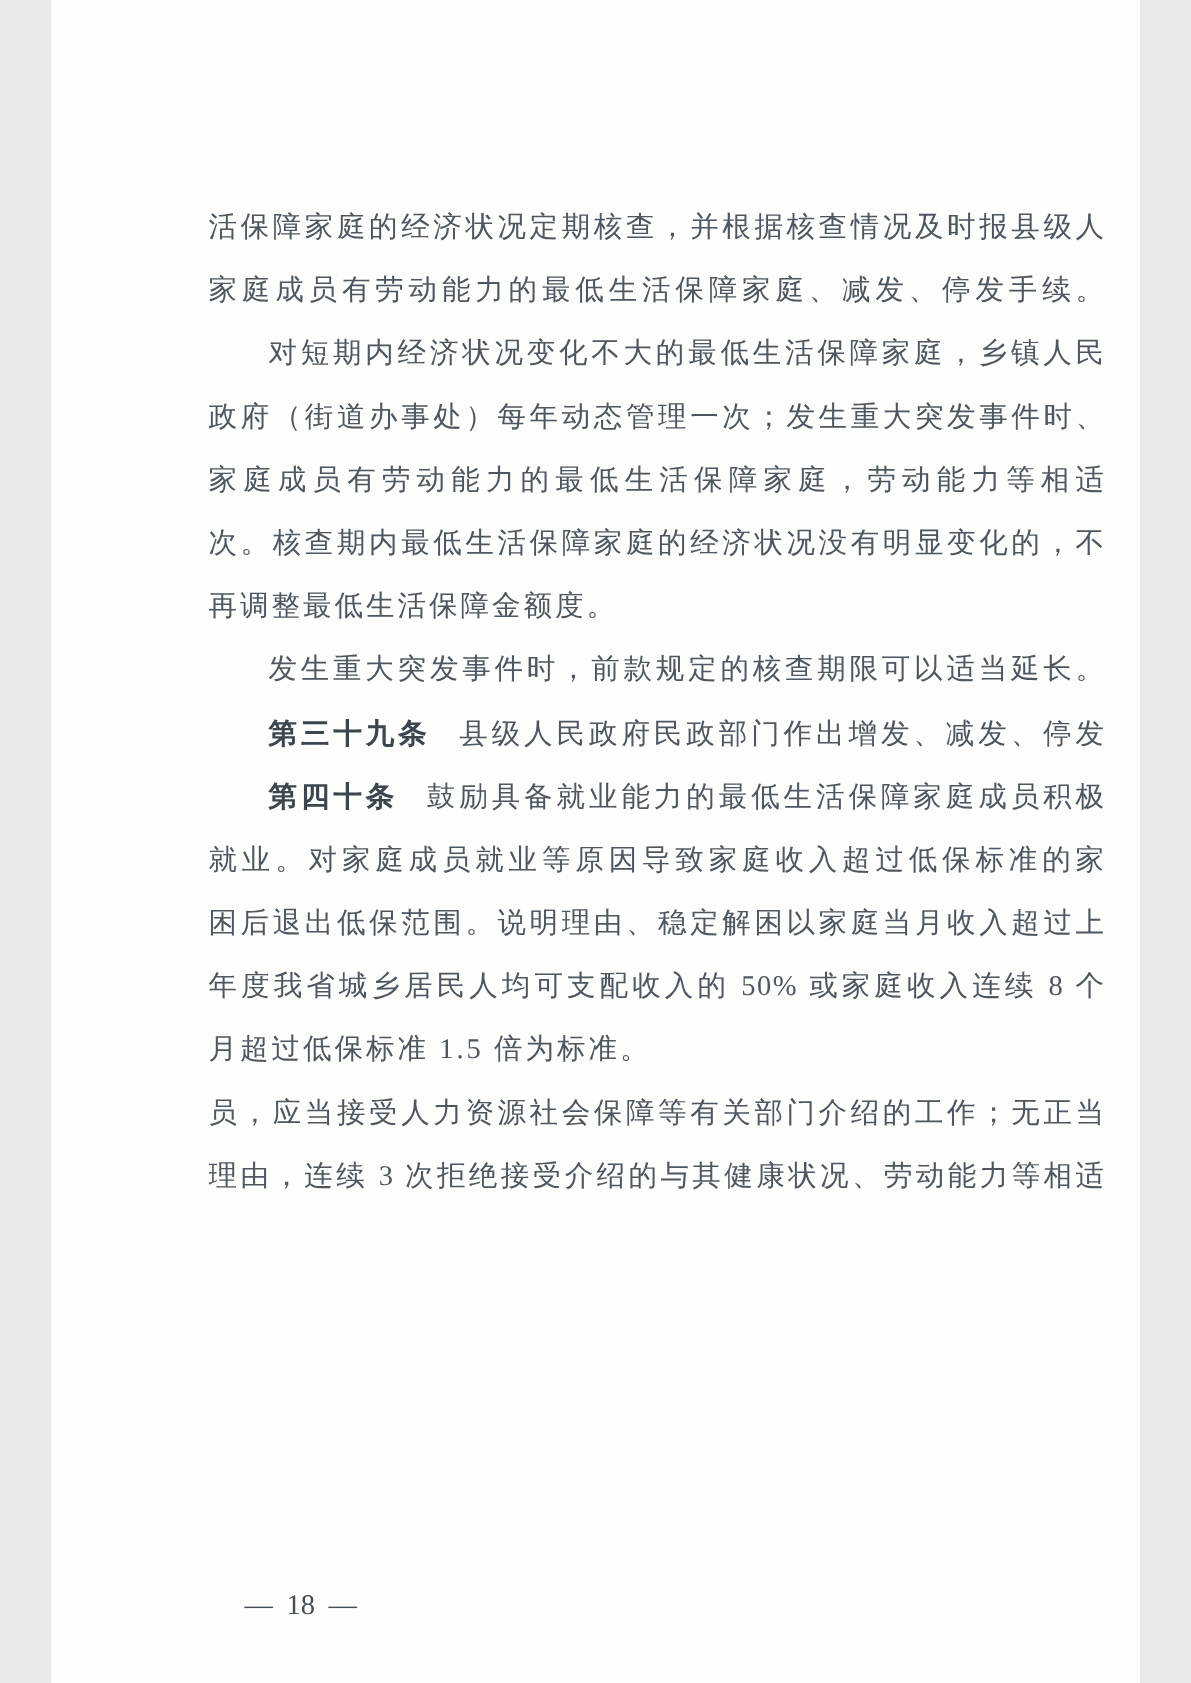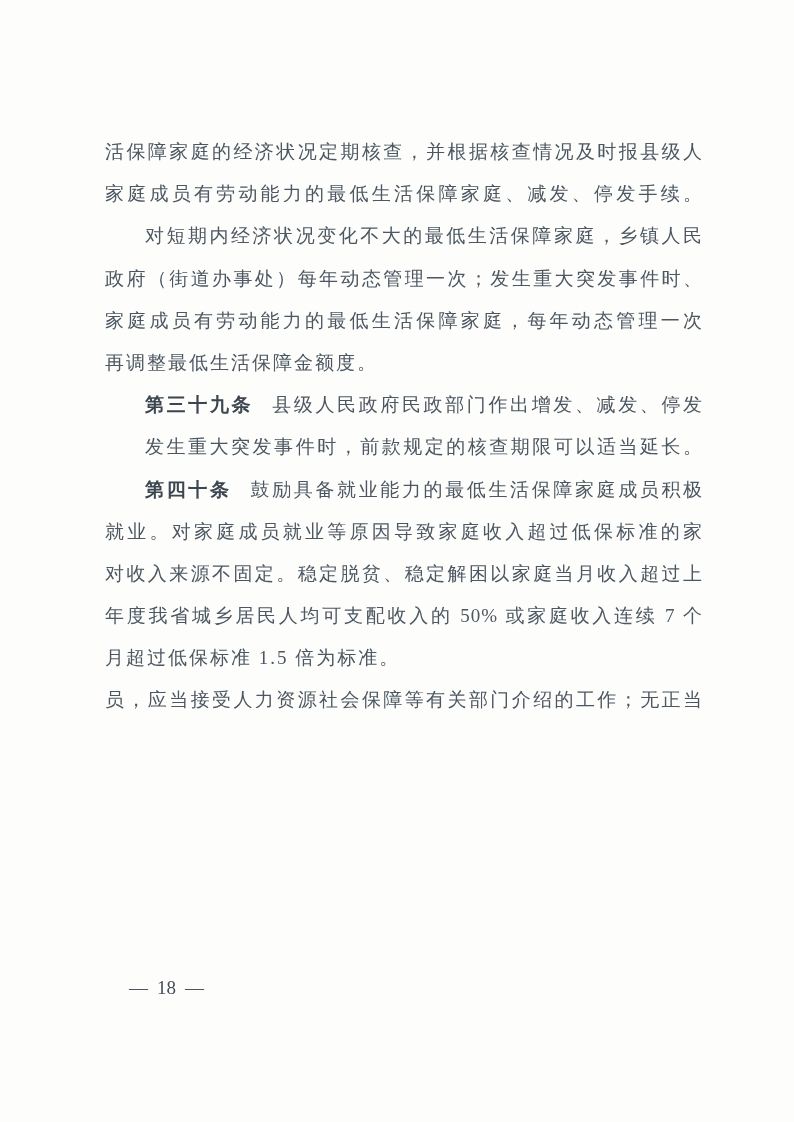--- a/index.html
+++ b/index.html
@@ -2,21 +2,21 @@
 <html><head>
 <meta charset="utf-8">
 <style>
   html, body {
     margin: 0;
     padding: 0;
     background: #e9e9e9;
   }
   .page {
     position: relative;
-    width: 794px;
+    width: 726px;
     height: 1122px;
     margin: 0 auto;
     background: #fdfdfc;
     font-family: "Liberation Serif", "DejaVu Serif", serif;
     color: #4d5761;
     overflow: hidden;
   }
   .textblock {
     position: absolute;
     left: 105px;
@@ -39,42 +39,44 @@
     letter-spacing: 2px;
   }
   .article-no {
     font-weight: bold;
     color: #3c464f;
     margin-right: 19px;
   }
   .footer {
     position: absolute;
     left: 120px;
-    top: 975px;
+    top: 1058px;
     font-size: 19px;
     line-height: 26px;
     color: #444e58;
     letter-spacing: 0;
   }
   .footer .dash { margin: 0 9px; }
 </style>
 </head>
 <body>
 
 <div class="page">
   <div class="textblock" id="doc-body">
       <div class="line"><span>活保障家庭的经济状况定期核查，并根据核查情况及时报县级人</span></div>
       <div class="line"><span>家庭成员有劳动能力的最低生活保障家庭、减发、停发手续。</span></div>
       <div class="line indent"><span>对短期内经济状况变化不大的最低生活保障家庭，乡镇人民</span></div>
       <div class="line"><span>政府（街道办事处）每年动态管理一次；发生重大突发事件时、</span></div>
-      <div class="line"><span>家庭成员有劳动能力的最低生活保障家庭，每年动态管理一次</span></div>
+      <div class="line"><span>家庭成员有劳动能力的最低生活保障家庭，劳动能力等相适</span></div>
+      <div class="line"><span>次。核查期内最低生活保障家庭的经济状况没有明显变化的，不</span></div>
       <div class="line end"><span>再调整最低生活保障金额度。</span></div>
+      <div class="line indent"><span>发生重大突发事件时，前款规定的核查期限可以适当延长。</span></div>
       <div class="line indent"><span class="article-no">第三十九条</span><span>县级人民政府民政部门作出增发、减发、停发</span></div>
-      <div class="line indent"><span>发生重大突发事件时，前款规定的核查期限可以适当延长。</span></div>
       <div class="line indent"><span class="article-no">第四十条</span><span>鼓励具备就业能力的最低生活保障家庭成员积极</span></div>
       <div class="line"><span>就业。对家庭成员就业等原因导致家庭收入超过低保标准的家</span></div>
-      <div class="line"><span>对收入来源不固定。稳定脱贫、稳定解困以家庭当月收入超过上</span></div>
-      <div class="line"><span>年度我省城乡居民人均可支配收入的 50% 或家庭收入连续 7 个</span></div>
+      <div class="line"><span>困后退出低保范围。说明理由、稳定解困以家庭当月收入超过上</span></div>
+      <div class="line"><span>年度我省城乡居民人均可支配收入的 50% 或家庭收入连续 8 个</span></div>
       <div class="line end"><span>月超过低保标准 1.5 倍为标准。</span></div>
       <div class="line"><span>员，应当接受人力资源社会保障等有关部门介绍的工作；无正当</span></div>
+      <div class="line"><span>理由，连续 3 次拒绝接受介绍的与其健康状况、劳动能力等相适</span></div>
     </div>
   <div class="footer"><span class="dash">—</span><span>18</span><span class="dash">—</span></div>
 </div>
 
 </body></html>

